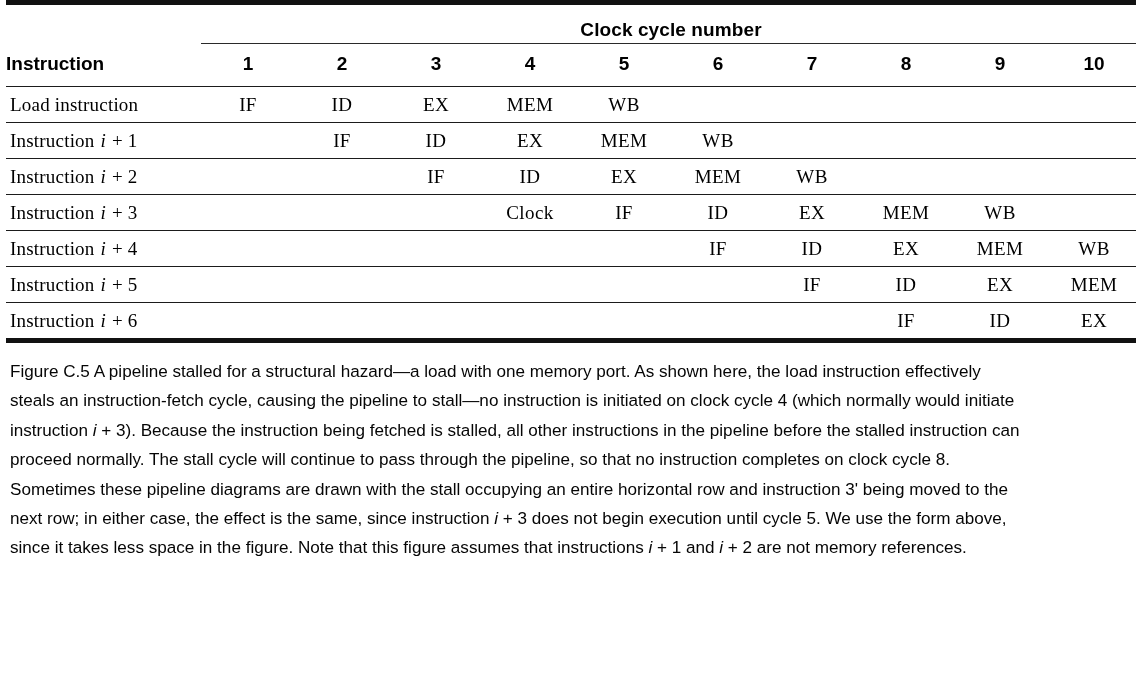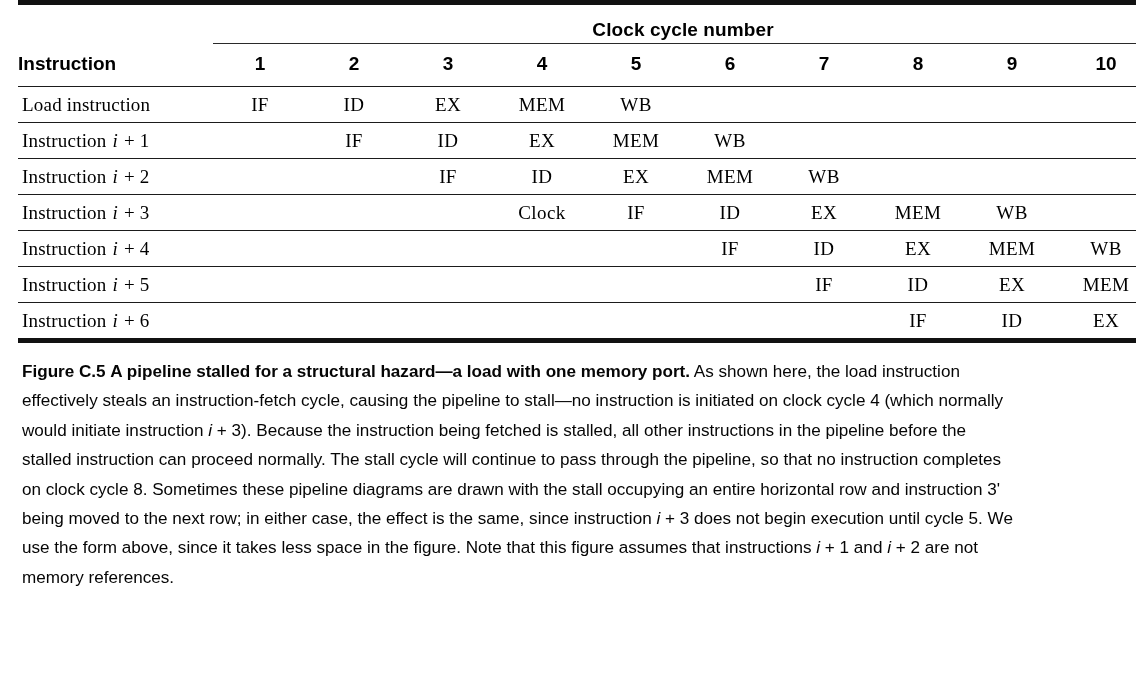--- a/index.html
+++ b/index.html
@@ -12,21 +12,21 @@
     height: 694px;
     font-family: "Liberation Sans", sans-serif;
     color: #000000;
     -webkit-font-smoothing: antialiased;
   }
   .page {
     position: relative;
     width: 1036px;
     height: 694px;
     box-sizing: border-box;
-    padding: 0 18px;
+    padding: 0 6px;
   }
 
   
   .fig-table {
     width: 100%;
     border-collapse: collapse;
     table-layout: fixed;
   }
   .rule-top td {
     padding: 0;
@@ -110,21 +110,21 @@
   .caption {
     margin-top: 14px;
     padding: 0 2px 0 4px;
     font-family: "Liberation Sans", sans-serif;
     font-size: 17.1px;
     line-height: 1.72;
     text-align: left;
     color: #050505;
   }
   .caption b {
-    font-weight: bold;
+    font-weight: normal;
     margin-top: 24px;
   }
   .caption i {
     font-style: italic;
   }
 </style>
 </head>
 <body>
 
 <div class="page">

